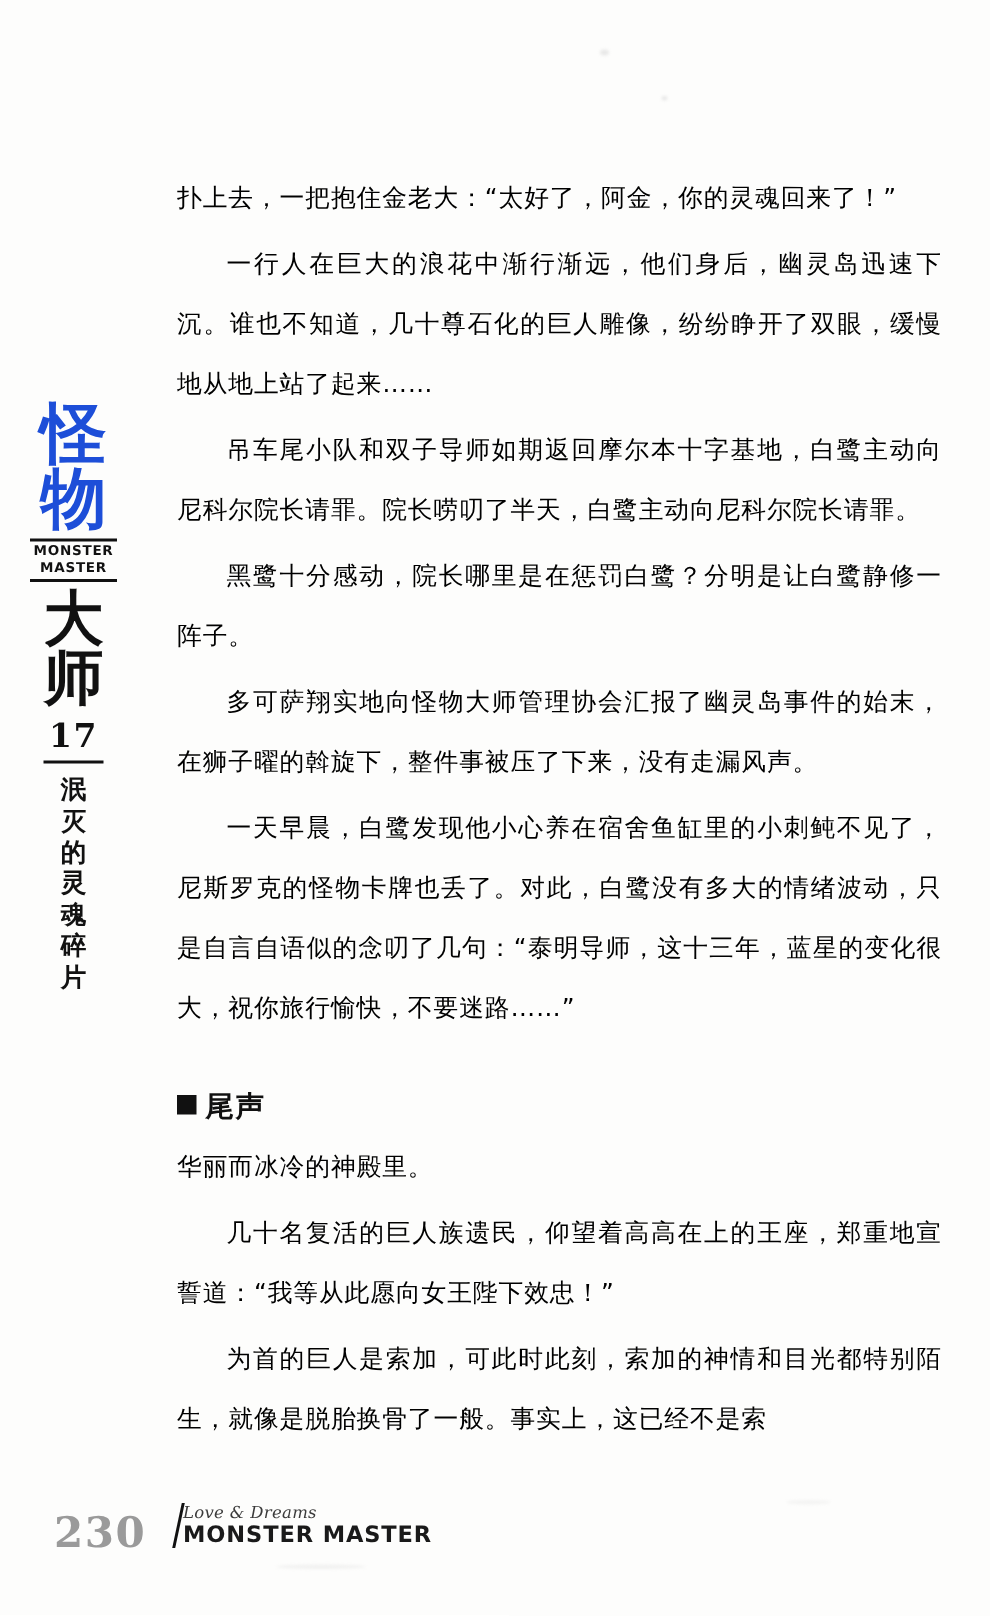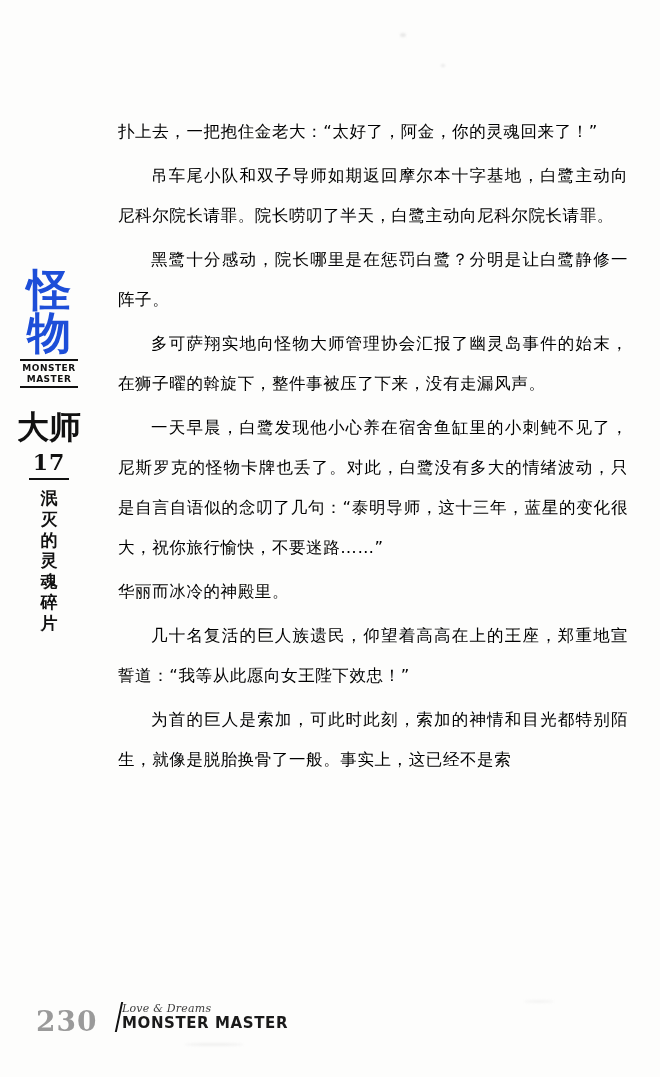--- a/index.html
+++ b/index.html
@@ -55,23 +55,23 @@
     color: #111;
     line-height: 1.15;
     border-top: 2px solid #111;
     border-bottom: 2px solid #111;
     padding: 2px 0 2px 0;
     width: 58px;
     margin-left: auto;
     margin-right: auto;
   }
   .spine-bottom {
-    margin-top: 24px;
-    font-weight: 700;
-    font-size: 32px;
+    margin-top: 6px;
+    font-weight: 700;
+    font-size: 40px;
     color: #111;
     line-height: 0.98;
   }
   .spine-num {
     margin-top: 8px;
     font-family: "DejaVu Serif", "Liberation Serif", serif;
     font-weight: 700;
     font-size: 22px;
     color: #111;
     letter-spacing: 1px;
@@ -195,25 +195,29 @@
       <div>MASTER</div>
     </div>
     <div class="spine-bottom">大师</div>
     <div class="spine-num">17</div>
     <div class="spine-rule"></div>
     <div class="spine-sub">泯灭的灵魂碎片</div>
   </div>
 
   <div class="body">
     <p class="para">扑上去，一把抱住金老大：“太好了，阿金，你的灵魂回来了！”</p>
+    <p class="para indent">一行人在巨大的浪花中渐行渐远，他们身后，幽灵岛迅速下沉。谁也不知道，几十尊石化的巨人雕像，纷纷睁开了双眼，缓慢地从地上站了起来……</p>
     <p class="para indent">吊车尾小队和双子导师如期返回摩尔本十字基地，白鹭主动向尼科尔院长请罪。院长唠叨了半天，白鹭主动向尼科尔院长请罪。</p>
     <p class="para indent">黑鹭十分感动，院长哪里是在惩罚白鹭？分明是让白鹭静修一阵子。</p>
     <p class="para indent">多可萨翔实地向怪物大师管理协会汇报了幽灵岛事件的始末，在狮子曜的斡旋下，整件事被压了下来，没有走漏风声。</p>
     <p class="para indent">一天早晨，白鹭发现他小心养在宿舍鱼缸里的小刺鲀不见了，尼斯罗克的怪物卡牌也丢了。对此，白鹭没有多大的情绪波动，只是自言自语似的念叨了几句：“泰明导师，这十三年，蓝星的变化很大，祝你旅行愉快，不要迷路……”</p>
 
+    <div class="section-head">
+      <span class="marker"></span><span>尾声</span>
+    </div>
 
     <p class="para">华丽而冰冷的神殿里。</p>
     <p class="para indent">几十名复活的巨人族遗民，仰望着高高在上的王座，郑重地宣誓道：“我等从此愿向女王陛下效忠！”</p>
     <p class="para indent">为首的巨人是索加，可此时此刻，索加的神情和目光都特别陌生，就像是脱胎换骨了一般。事实上，这已经不是索</p>
   </div>
 
   <div class="footer">
     <div class="page-num">230</div>
     <div class="footer-rule"></div>
     <div class="footer-brand">

